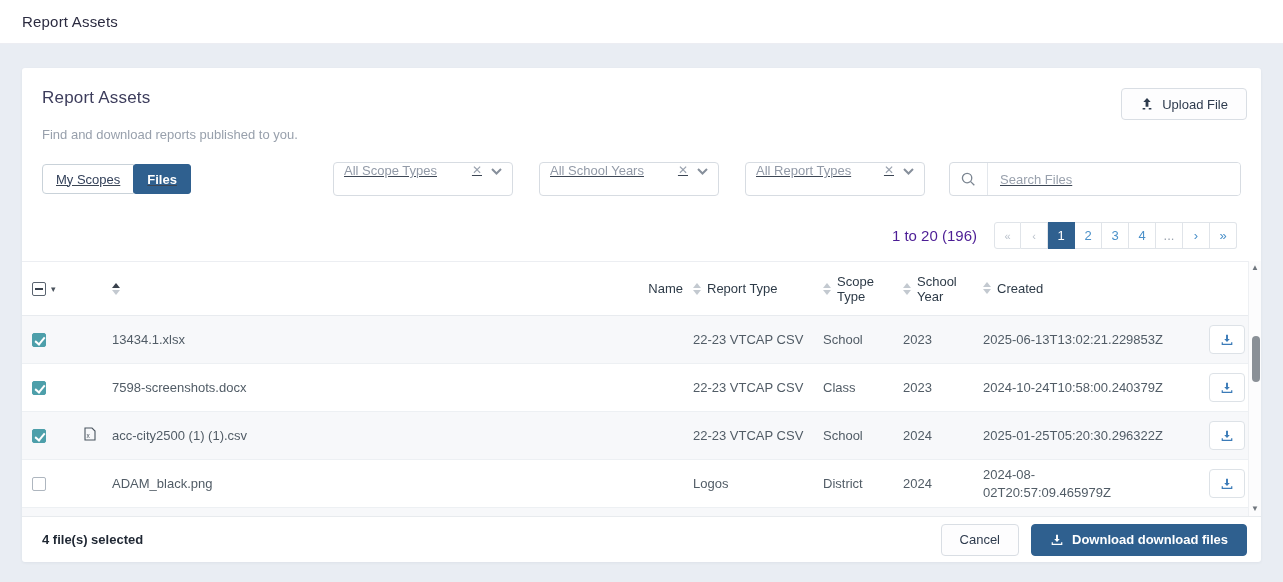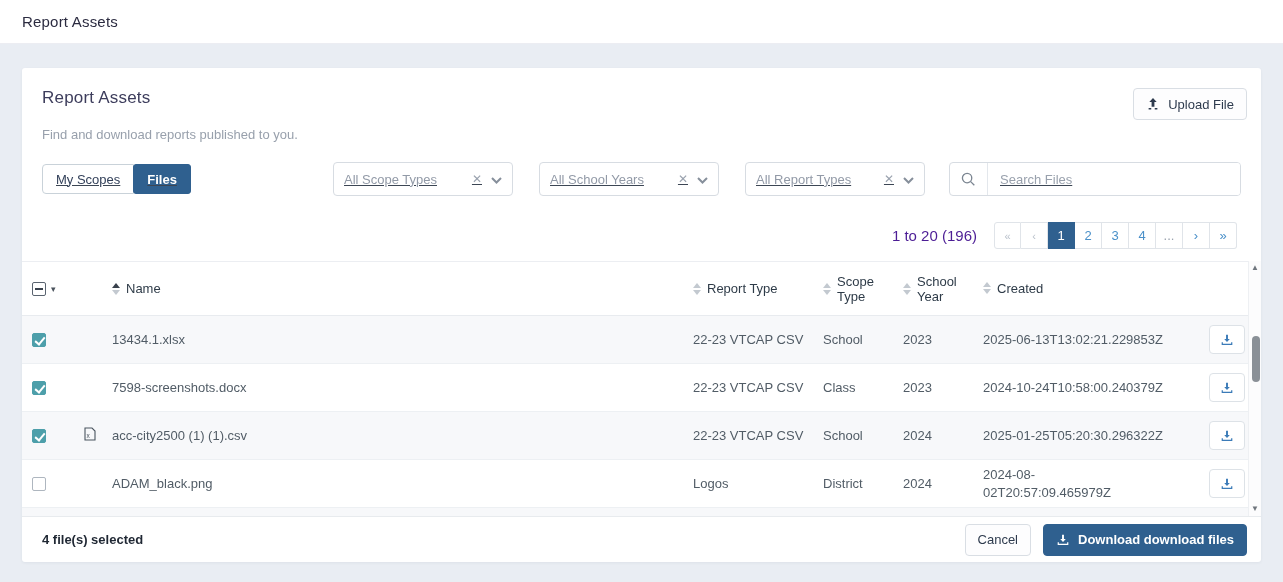--- a/index.html
+++ b/index.html
@@ -26,39 +26,39 @@
   .card-head {
     display:flex; justify-content:space-between; align-items:flex-start;
     padding:20px 14px 14px 20px;
   }
   .card-title { font-size:17px; font-weight:500; color:#3d3d5c; letter-spacing:.2px; }
   .card-sub { font-size:13px; color:#98a0ac; margin-top:19px; }
   .btn {
     display:inline-flex; align-items:center; gap:8px; cursor:pointer;
     font-family:inherit; font-size:13px; border-radius:4px;
     border:1px solid #d9dee4; background:#fdfdfe; color:#2e3b4e;
-    height:32px; padding:0 12px;
+    height:32px; padding:0 18px;
   }
   .btn svg { display:block; }
 
   
   .filters { display:flex; align-items:center; padding:6px 20px 18px 20px;text-decoration:underline; }
   .toggle { display:flex; margin-right:auto; }
   .toggle-btn {
     height:30px; padding:0 13px; font-size:13px; display:flex; align-items:center;
     border:1px solid #c9d2d9; background:#fff; color:#33415a; cursor:pointer;
   }
   .toggle-btn.left { border-radius:4px 0 0 4px; }
   .toggle-btn.active {
     background:#2f608f; border-color:#2f608f; color:#fff; font-weight:600;
     border-radius:3px; margin-left:-1px;
   }
   .select {
     width:180px; height:34px; border:1px solid #d7dce2; border-radius:4px;
-    display:flex; align-items:center; padding:0 10px; margin-left:26px;
+    display:flex; padding:0 10px; margin-left:26px;
     font-size:13px; color:#929aa7; cursor:pointer; background:#fff;
   }
   .select .lbl { flex:1; white-space:nowrap; overflow:hidden; }
   .select .clear { color:#9aa2ae; font-size:12px; margin-right:9px; cursor:pointer; }
   .search {
     width:292px; height:34px; border:1px solid #d7dce2; border-radius:4px;
     display:flex; align-items:stretch; margin-left:24px; background:#fff; overflow:hidden;
   }
   .search-prefix {
     width:38px; display:flex; align-items:center; justify-content:center;
@@ -96,21 +96,21 @@
     font-size:13px; color:#2e3b48; font-weight:500; padding-right:16px;
   }
   .trow {
     display:flex; align-items:center; min-height:48px;
     border-bottom:1px solid #edf0f3; font-size:13px; color:#515c66;
     padding-right:16px;
   }
   .trow:nth-child(odd) { background:#f7f8fa; }
   .col-check { width:62px; padding-left:10px; display:flex; align-items:center; gap:5px; }
   .col-icon  { width:28px; display:flex; align-items:center; }
-  .col-name  { flex:1; padding-right:10px; }
+  .col-name  { flex:1; padding-right:10px;justify-content:space-between; }
   .col-report{ width:130px; }
   .col-scope { width:80px; }
   .col-year  { width:80px; }
   .col-created { width:200px; white-space:pre-line; line-height:1.35; }
   .col-dl { width:62px; display:flex; justify-content:flex-end; }
   .hdr-cell { display:flex; align-items:center; gap:6px; cursor:pointer; }
   .sorter { display:inline-flex; flex-direction:column; gap:2px; }
   .tri-up { width:0;height:0;border-left:4px solid transparent;border-right:4px solid transparent;border-bottom:5px solid #c3c9d0; }
   .tri-dn { width:0;height:0;border-left:4px solid transparent;border-right:4px solid transparent;border-top:5px solid #c3c9d0; }
   .sorter.asc .tri-up { border-bottom-color:#39414c; }

